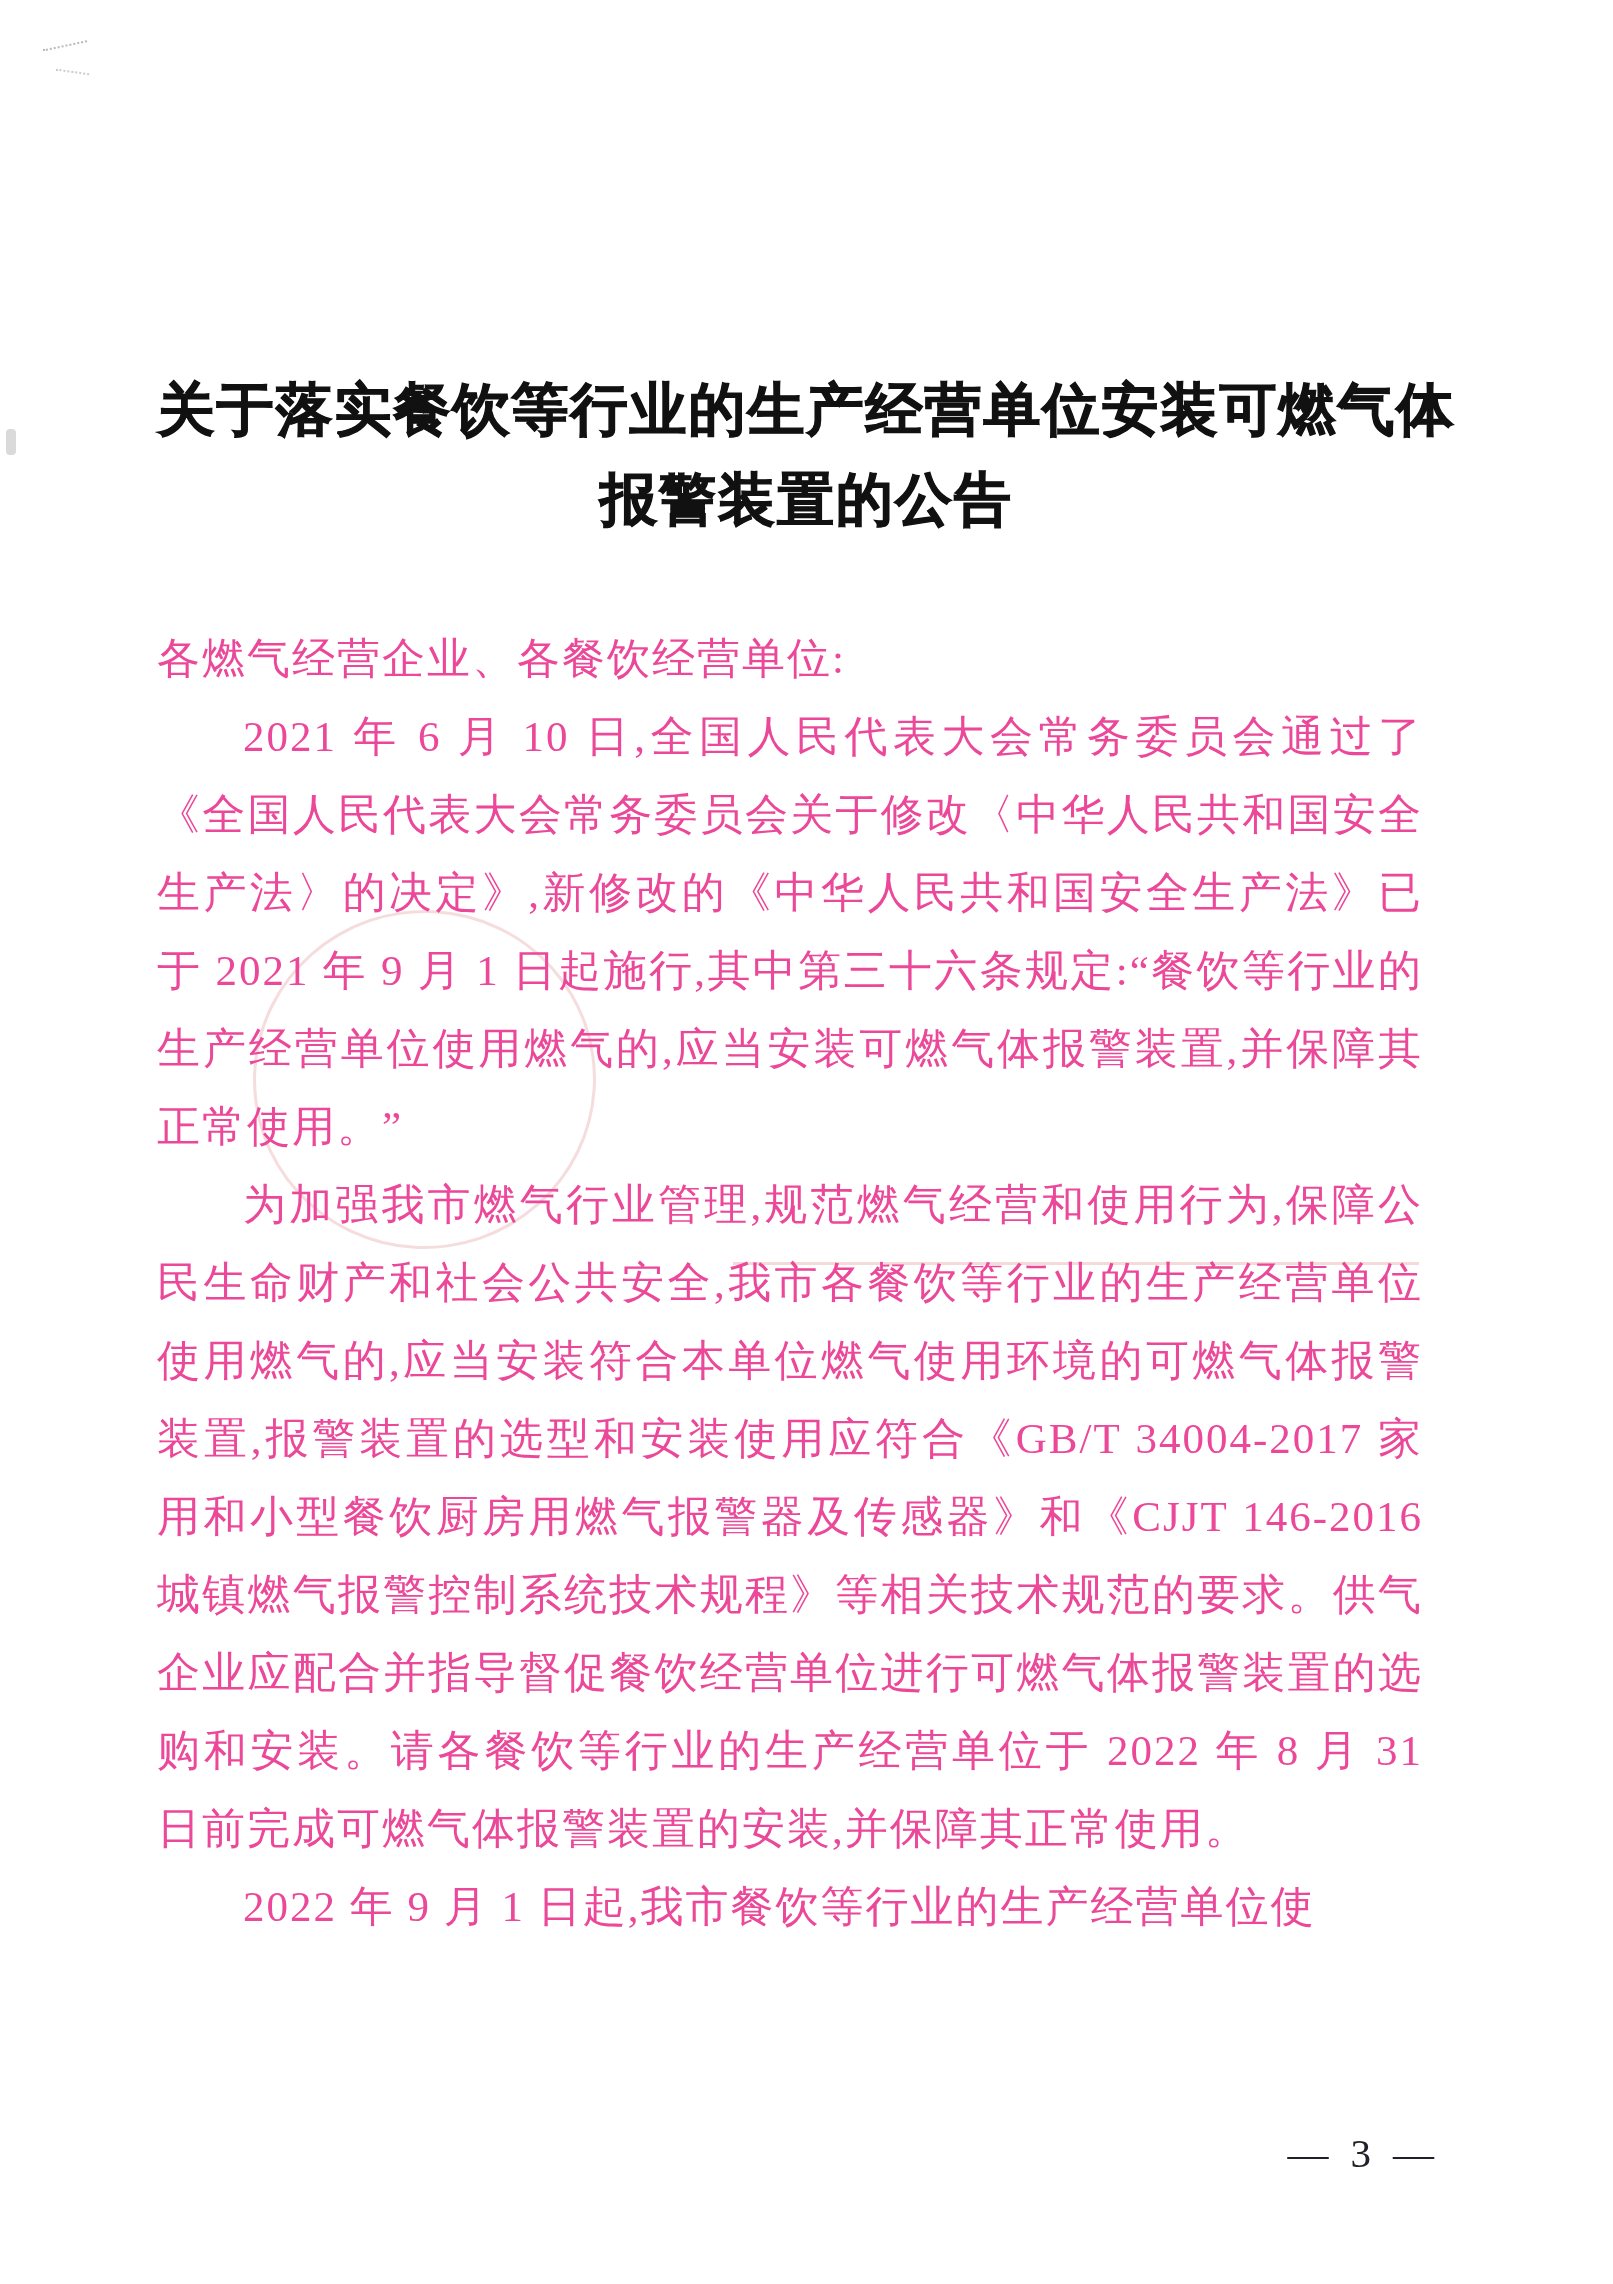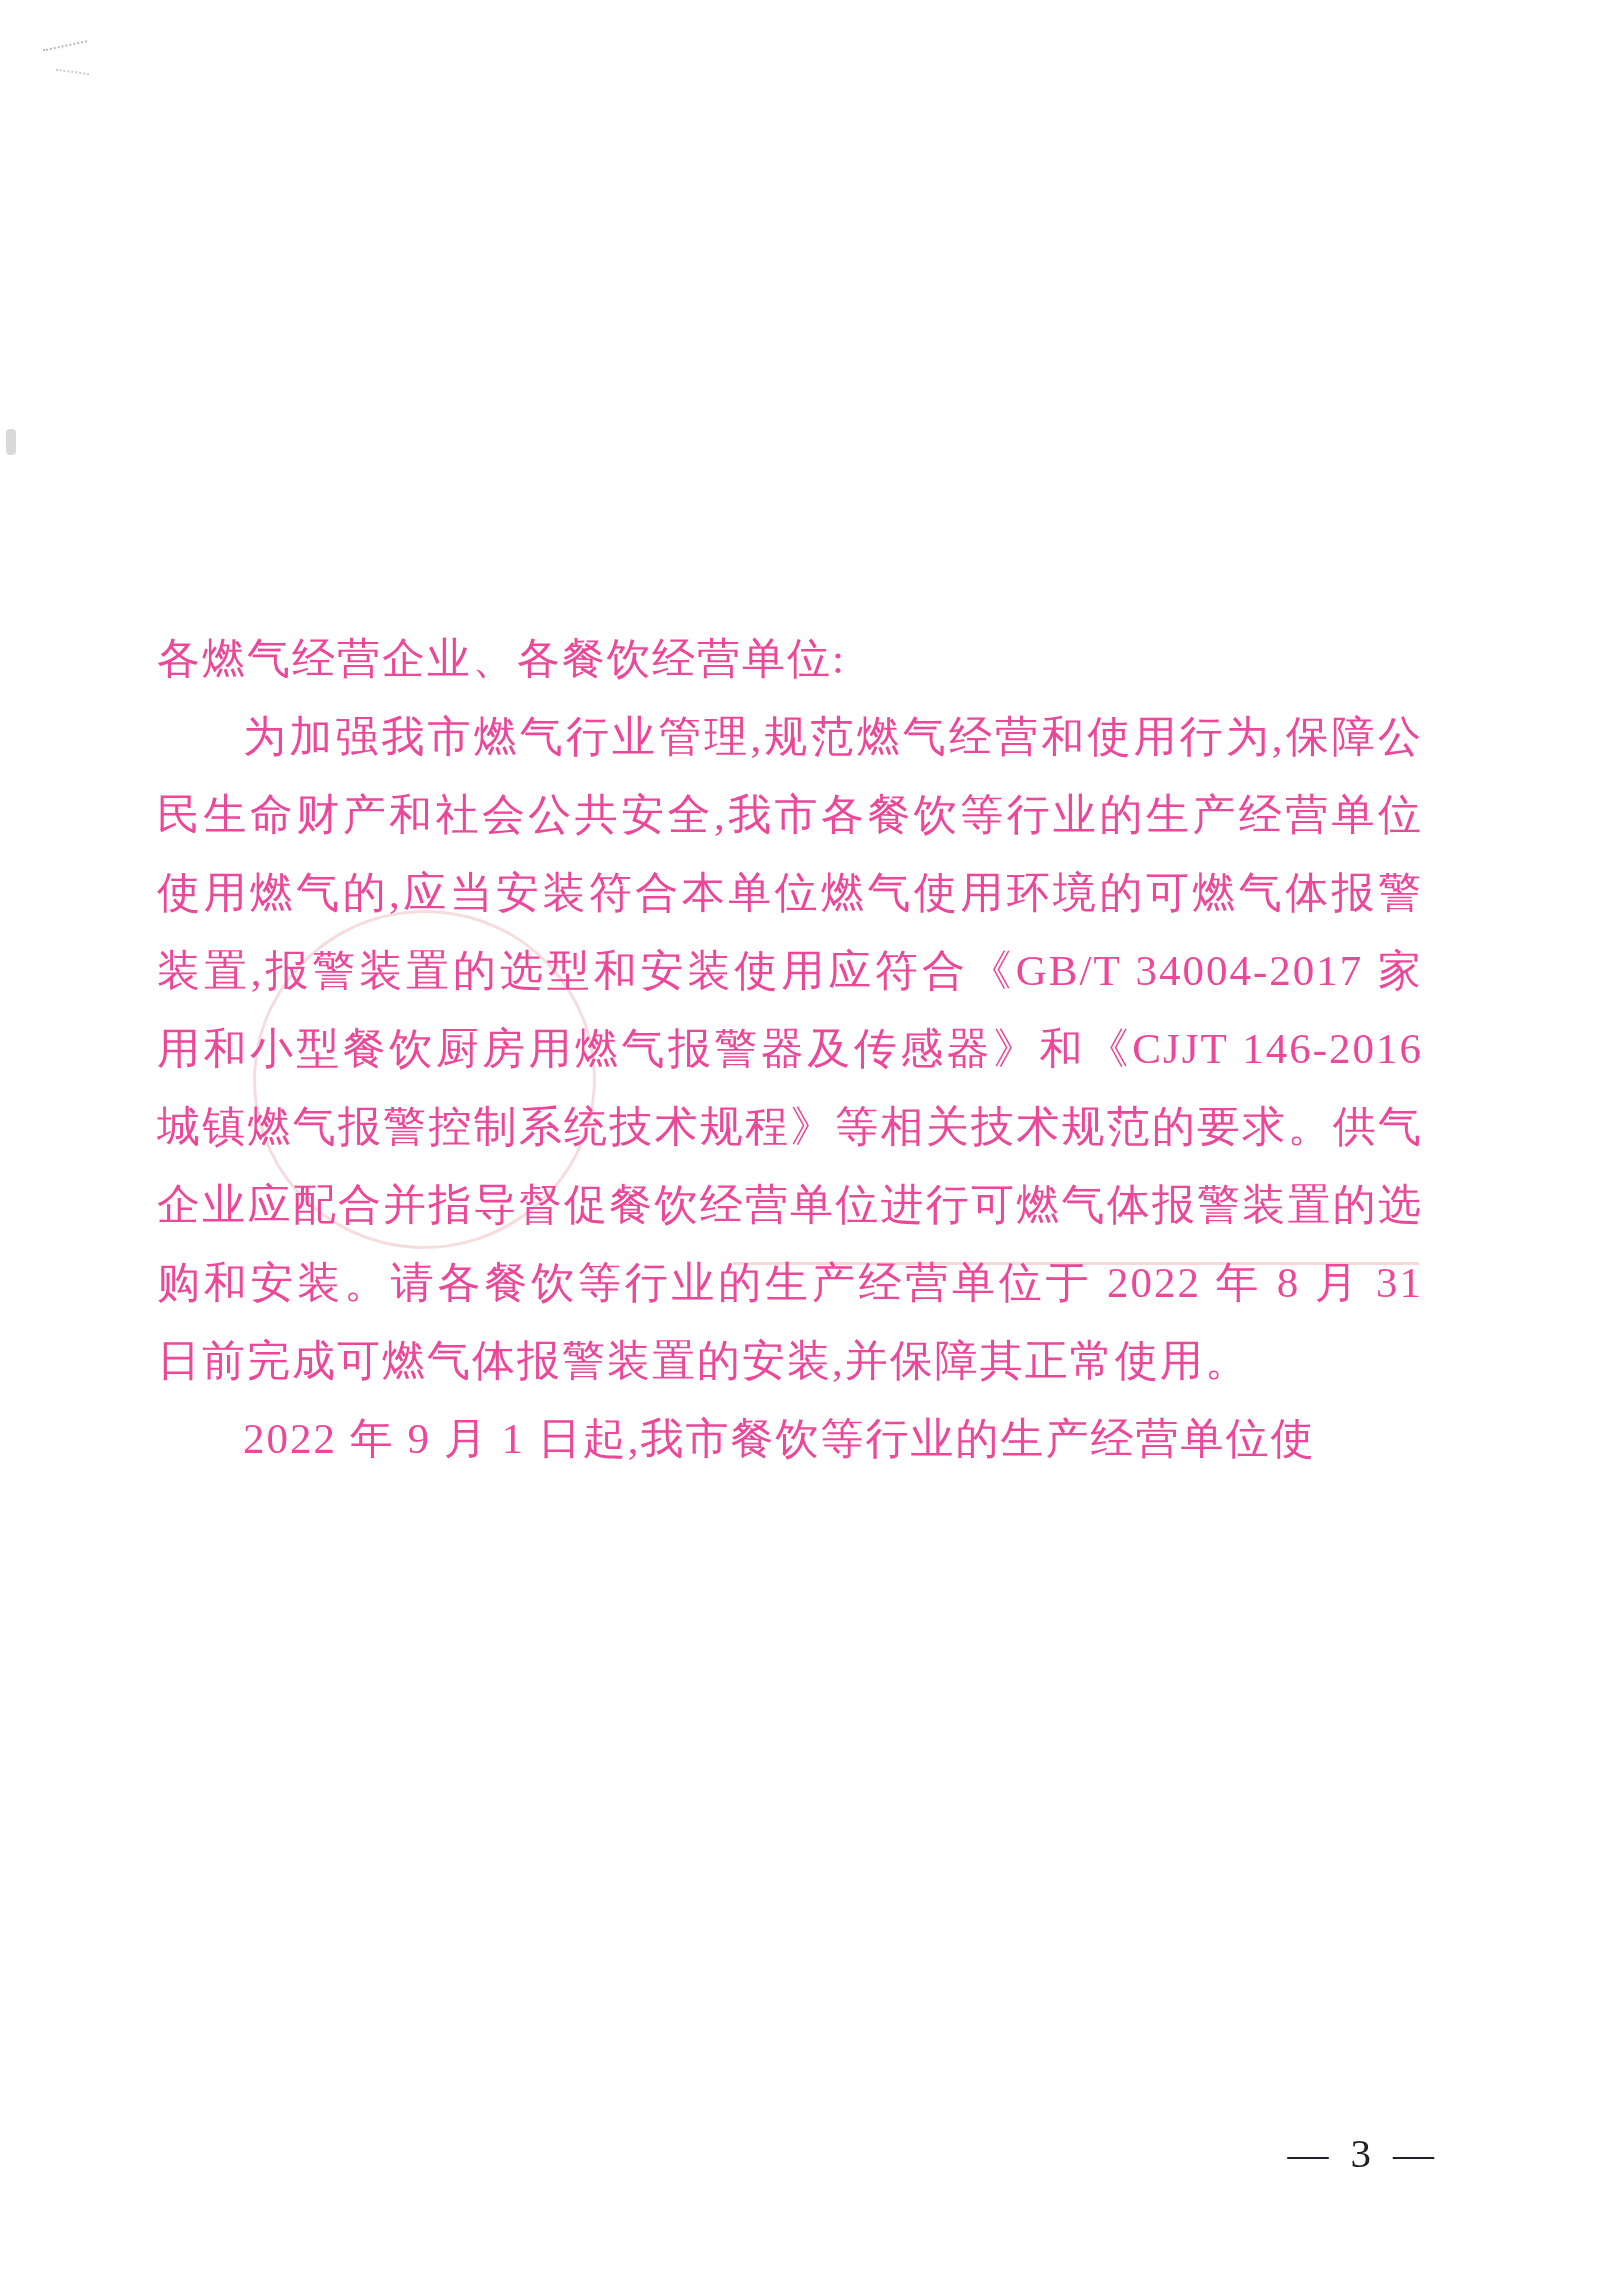--- a/index.html
+++ b/index.html
@@ -117,23 +117,28 @@
 
 <div class="page">
 
   <div class="artifact-a"></div>
   <div class="artifact-b"></div>
   <div class="artifact-c"></div>
 
   <div class="red-stamp"></div>
   <div class="red-streak"></div>
 
+  <div class="title-block">
+    <div class="title-line">关于落实餐饮等行业的生产经营单位安装可燃气体</div>
+    <div class="title-line">报警装置的公告</div>
+  </div>
 
   <div class="body-block">
     <p>各燃气经营企业、各餐饮经营单位:</p>
+    <p class="indent">2021 年 6 月 10 日,全国人民代表大会常务委员会通过了《全国人民代表大会常务委员会关于修改〈中华人民共和国安全生产法〉的决定》,新修改的《中华人民共和国安全生产法》已于 2021 年 9 月 1 日起施行,其中第三十六条规定:“餐饮等行业的生产经营单位使用燃气的,应当安装可燃气体报警装置,并保障其正常使用。”</p>
     <p class="indent">为加强我市燃气行业管理,规范燃气经营和使用行为,保障公民生命财产和社会公共安全,我市各餐饮等行业的生产经营单位使用燃气的,应当安装符合本单位燃气使用环境的可燃气体报警装置,报警装置的选型和安装使用应符合《GB/T 34004-2017 家用和小型餐饮厨房用燃气报警器及传感器》和《CJJT 146-2016 城镇燃气报警控制系统技术规程》等相关技术规范的要求。供气企业应配合并指导督促餐饮经营单位进行可燃气体报警装置的选购和安装。请各餐饮等行业的生产经营单位于 2022 年 8 月 31 日前完成可燃气体报警装置的安装,并保障其正常使用。</p>
     <p class="indent">2022 年 9 月 1 日起,我市餐饮等行业的生产经营单位使</p>
   </div>
 
   <div class="page-number">— 3 —</div>
 
 </div>
 
 
 </body></html>

